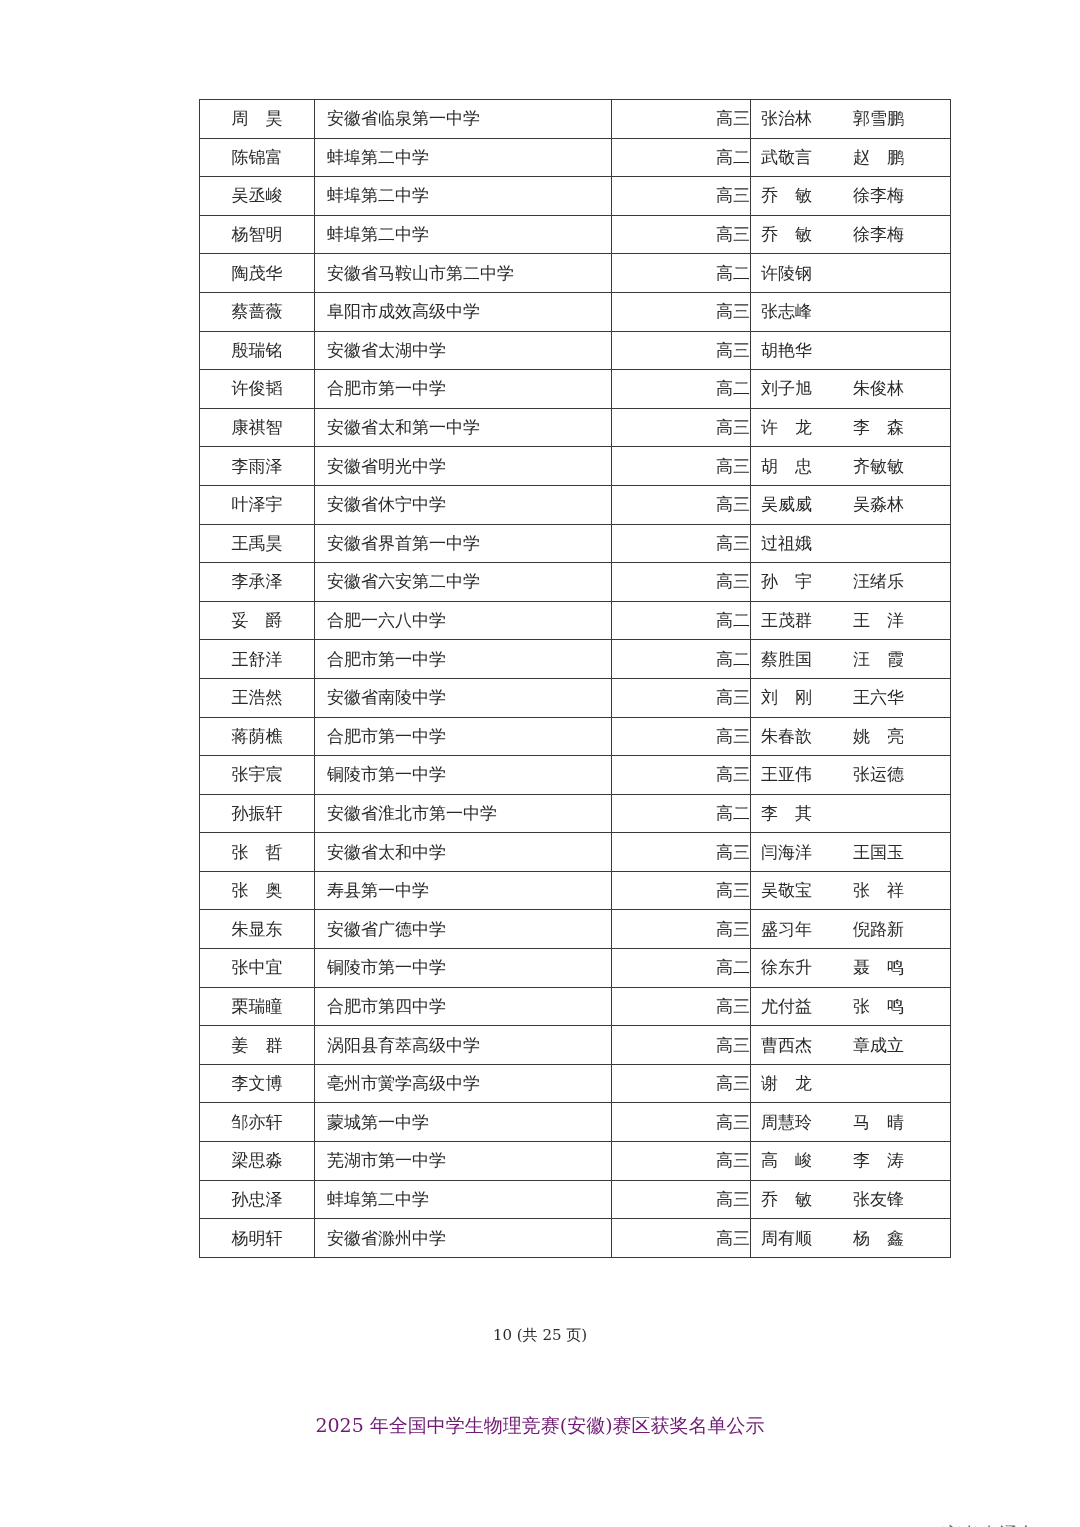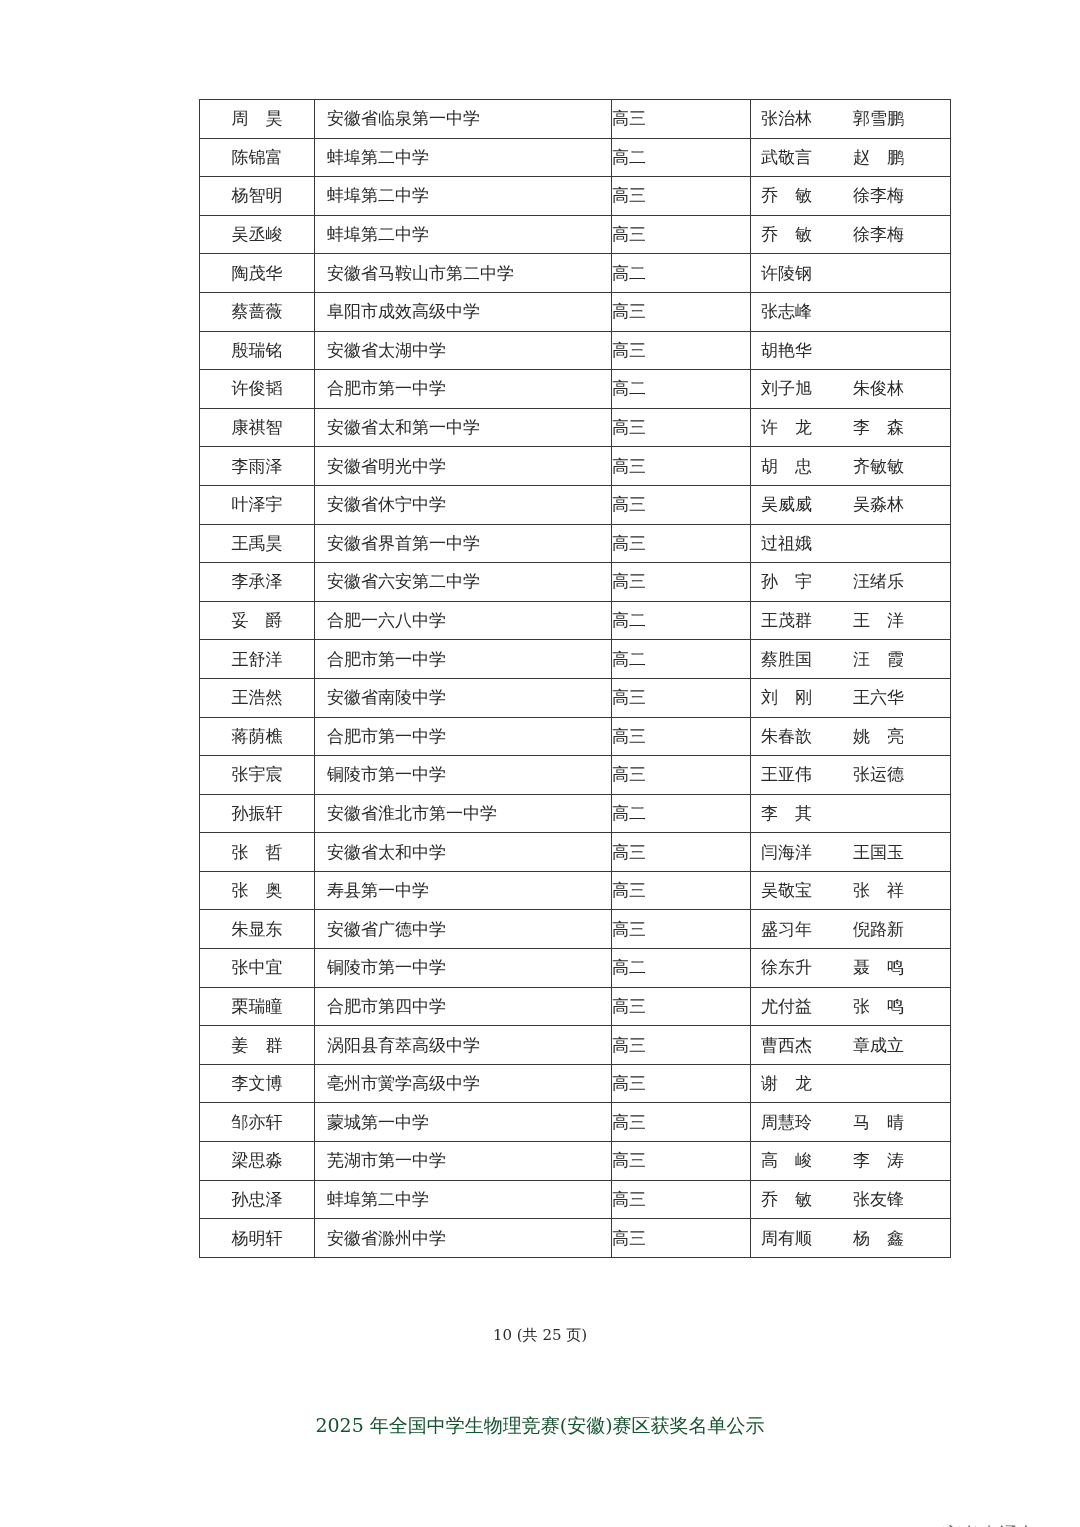--- a/index.html
+++ b/index.html
@@ -28,21 +28,21 @@
       border: 1.4px solid #3a3a3a;
       height: 37.6px;
       padding: 0;
       font-size: 17px;
       line-height: 1;
       white-space: pre;
       vertical-align: middle;
     }
     .col-name { width: 114px; text-align: center; }
     .col-school { width: 284px; text-align: left; padding-left: 12px !important; }
-    .col-grade { width: 138px; text-align: left; }
+    .col-grade { width: 138px; text-align: right; }
     .col-coach { width: 199px; text-align: left; }
     .coach-wrap {
       display: flex;
       padding-left: 10px;
       align-items: center;
     }
     .coach-1 { width: 92px; display: inline-block; white-space: pre; }
     .coach-2 { display: inline-block; white-space: pre; }
     .page-number {
       position: absolute;
@@ -53,21 +53,21 @@
       font-size: 15px;
       color: #2a2a2a;
     }
     .doc-title {
       position: absolute;
       top: 1413px;
       left: 0;
       width: 1080px;
       text-align: center;
       font-size: 19px;
-      color: #14532d;
+      color: #701a75;
     }
     .watermark {
       position: absolute;
       top: 1522px;
       left: 942px;
       font-family: "DejaVu Sans", "Liberation Sans", sans-serif;
       font-size: 19px;
       color: #666666;
     }
   </style>
@@ -82,27 +82,27 @@
         <td class="col-grade">高三</td>
         <td class="col-coach"><div class="coach-wrap"><span class="coach-1">张治林</span><span class="coach-2">郭雪鹏</span></div></td>
       </tr>
       <tr>
         <td class="col-name">陈锦富</td>
         <td class="col-school">蚌埠第二中学</td>
         <td class="col-grade">高二</td>
         <td class="col-coach"><div class="coach-wrap"><span class="coach-1">武敬言</span><span class="coach-2">赵　鹏</span></div></td>
       </tr>
       <tr>
+        <td class="col-name">吴丞峻</td>
+        <td class="col-school">蚌埠第二中学</td>
+        <td class="col-grade">高三</td>
+        <td class="col-coach"><div class="coach-wrap"><span class="coach-1">乔　敏</span><span class="coach-2">徐李梅</span></div></td>
+      </tr>
+      <tr>
         <td class="col-name">杨智明</td>
-        <td class="col-school">蚌埠第二中学</td>
-        <td class="col-grade">高三</td>
-        <td class="col-coach"><div class="coach-wrap"><span class="coach-1">乔　敏</span><span class="coach-2">徐李梅</span></div></td>
-      </tr>
-      <tr>
-        <td class="col-name">吴丞峻</td>
         <td class="col-school">蚌埠第二中学</td>
         <td class="col-grade">高三</td>
         <td class="col-coach"><div class="coach-wrap"><span class="coach-1">乔　敏</span><span class="coach-2">徐李梅</span></div></td>
       </tr>
       <tr>
         <td class="col-name">陶茂华</td>
         <td class="col-school">安徽省马鞍山市第二中学</td>
         <td class="col-grade">高二</td>
         <td class="col-coach"><div class="coach-wrap"><span class="coach-1">许陵钢</span><span class="coach-2"></span></div></td>
       </tr>

